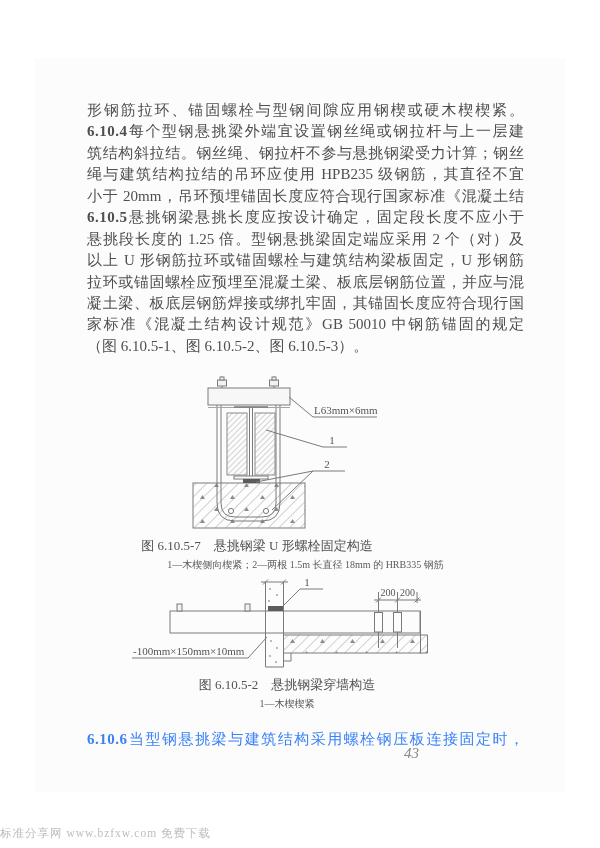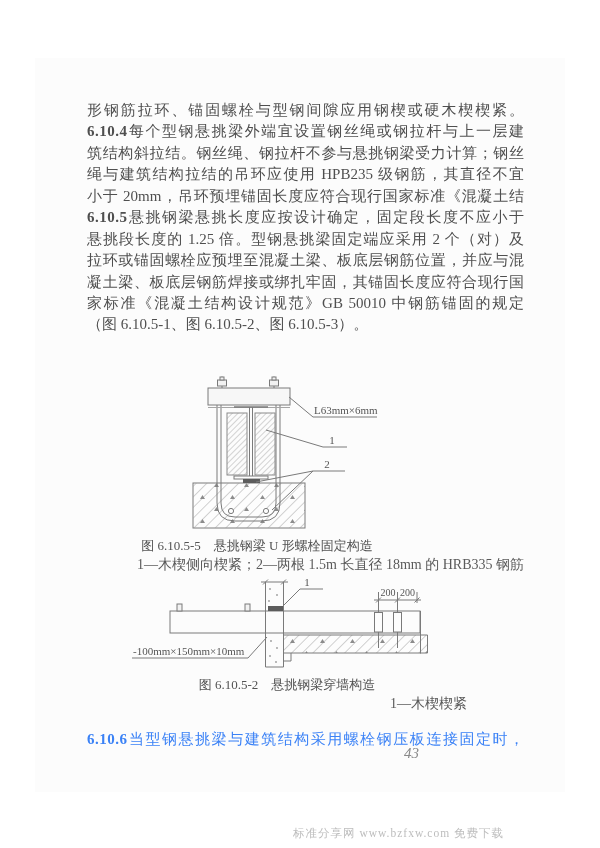--- a/index.html
+++ b/index.html
@@ -25,49 +25,50 @@
   }
   .bline b { font-weight:bold; margin-right:0; letter-spacing:0.5px; }
   .bline b:empty { display:none; margin:0; }
   .figsvg { position:absolute; }
   .figsvg text { font-family:"Liberation Serif","DejaVu Serif",serif; fill:#555; }
   .caption {
     position:absolute; color:#525252; text-align:center;
     font-size:13px; line-height:15px; white-space:nowrap;
   }
   .legend {
-    position:absolute; color:#5a5a5a; text-align:right;
-    font-size:14px; line-height:13px; white-space:nowrap;
+    position:absolute; color:#5a5a5a; text-align:center;
+    font-size:10px; line-height:13px; white-space:nowrap;
   }
   .closing {
     position:absolute; left:87px; top:729px; width:437px; color:#3b82f6;
   }
   .pagenum {
     position:absolute; left:404px; top:745px; width:100px; text-align:left;
     font-style:italic; font-size:15px; color:#8a8a8a;
   }
   .watermark {
-    position:absolute; left:0; top:826px; width:504px; text-align:right;
+    position:absolute; left:0; top:826px; width:504px; text-align:left;
     font-size:11.5px; color:#bdbdbd; letter-spacing:1px;
     font-family:"Liberation Serif","DejaVu Serif",serif;
   }
 </style>
 </head>
 <body>
 
 <div class="page"></div>
 
 <div class="textblock">
   <div class="bline fill"><span>形钢筋拉环、锚固螺栓与型钢间隙应用钢楔或硬木楔楔紧。</span></div>
   <div class="bline fill"><b>6.10.4</b><span>每个型钢悬挑梁外端宜设置钢丝绳或钢拉杆与上一层建</span></div>
   <div class="bline fill"><span>筑结构斜拉结。钢丝绳、钢拉杆不参与悬挑钢梁受力计算；钢丝</span></div>
   <div class="bline fill"><span>绳与建筑结构拉结的吊环应使用 HPB235 级钢筋，其直径不宜</span></div>
   <div class="bline fill"><span>小于 20mm，吊环预埋锚固长度应符合现行国家标准《混凝土结</span></div>
   <div class="bline fill"><b>6.10.5</b><span>悬挑钢梁悬挑长度应按设计确定，固定段长度不应小于</span></div>
   <div class="bline fill"><span>悬挑段长度的 1.25 倍。型钢悬挑梁固定端应采用 2 个（对）及</span></div>
+  <div class="bline fill"><span>以上 U 形钢筋拉环或锚固螺栓与建筑结构梁板固定，U 形钢筋</span></div>
   <div class="bline fill"><span>拉环或锚固螺栓应预埋至混凝土梁、板底层钢筋位置，并应与混</span></div>
   <div class="bline fill"><span>凝土梁、板底层钢筋焊接或绑扎牢固，其锚固长度应符合现行国</span></div>
   <div class="bline fill"><span>家标准《混凝土结构设计规范》GB 50010 中钢筋锚固的规定</span></div>
   <div class="bline"><span>（图 6.10.5-1、图 6.10.5-2、图 6.10.5-3）。</span></div>
 </div>
 
 <svg class="figsvg" style="left:140px; top:376px;" width="270" height="160" viewBox="140 376 270 160">
   <defs>
     <pattern id="hw" width="4" height="4" patternUnits="userSpaceOnUse" patternTransform="rotate(45)">
       <line x1="0" y1="0" x2="0" y2="4" stroke="#9f9f9f" stroke-width="0.9"></line>
@@ -118,21 +119,21 @@
   <path d="M289,397 L313,417 H377" fill="none" stroke="#7a7a7a"></path>
   <text x="314" y="414" font-size="11">L63mm×6mm</text>
 
   <path d="M266,430 L323,447 H347" fill="none" stroke="#7a7a7a"></path>
   <text x="332" y="444" font-size="11" text-anchor="middle">1</text>
 
   <path d="M256,482 L313,471 M272,510 L313,471 M313,471 H345" fill="none" stroke="#7a7a7a"></path>
   <text x="327" y="468" font-size="11" text-anchor="middle">2</text>
 </svg>
 
-<div class="caption" style="left:77px; top:538px; width:360px;">图 6.10.5-5　悬挑钢梁 U 形螺栓固定构造</div>
+<div class="caption" style="left:77px; top:538px; width:360px;">图 6.10.5-7　悬挑钢梁 U 形螺栓固定构造</div>
 <div class="legend" style="left:87px; top:558px; width:437px;">1—木楔侧向楔紧；2—两根 1.5m 长直径 18mm 的 HRB335 钢筋</div>
 
 <svg class="figsvg" style="left:100px; top:574px;" width="380" height="100" viewBox="100 574 380 100">
 
   <rect x="283.5" y="635" width="144" height="18" fill="#fdfdfd"></rect>
   <rect x="283.5" y="635" width="144" height="18" fill="url(#hs)"></rect>
   <rect x="283.5" y="635" width="144" height="18" fill="url(#tm)"></rect>
   <g stroke="#7a7a7a">
     <line x1="283.5" y1="635" x2="427.5" y2="635"></line>
     <line x1="283.5" y1="653" x2="427.5" y2="653"></line>

